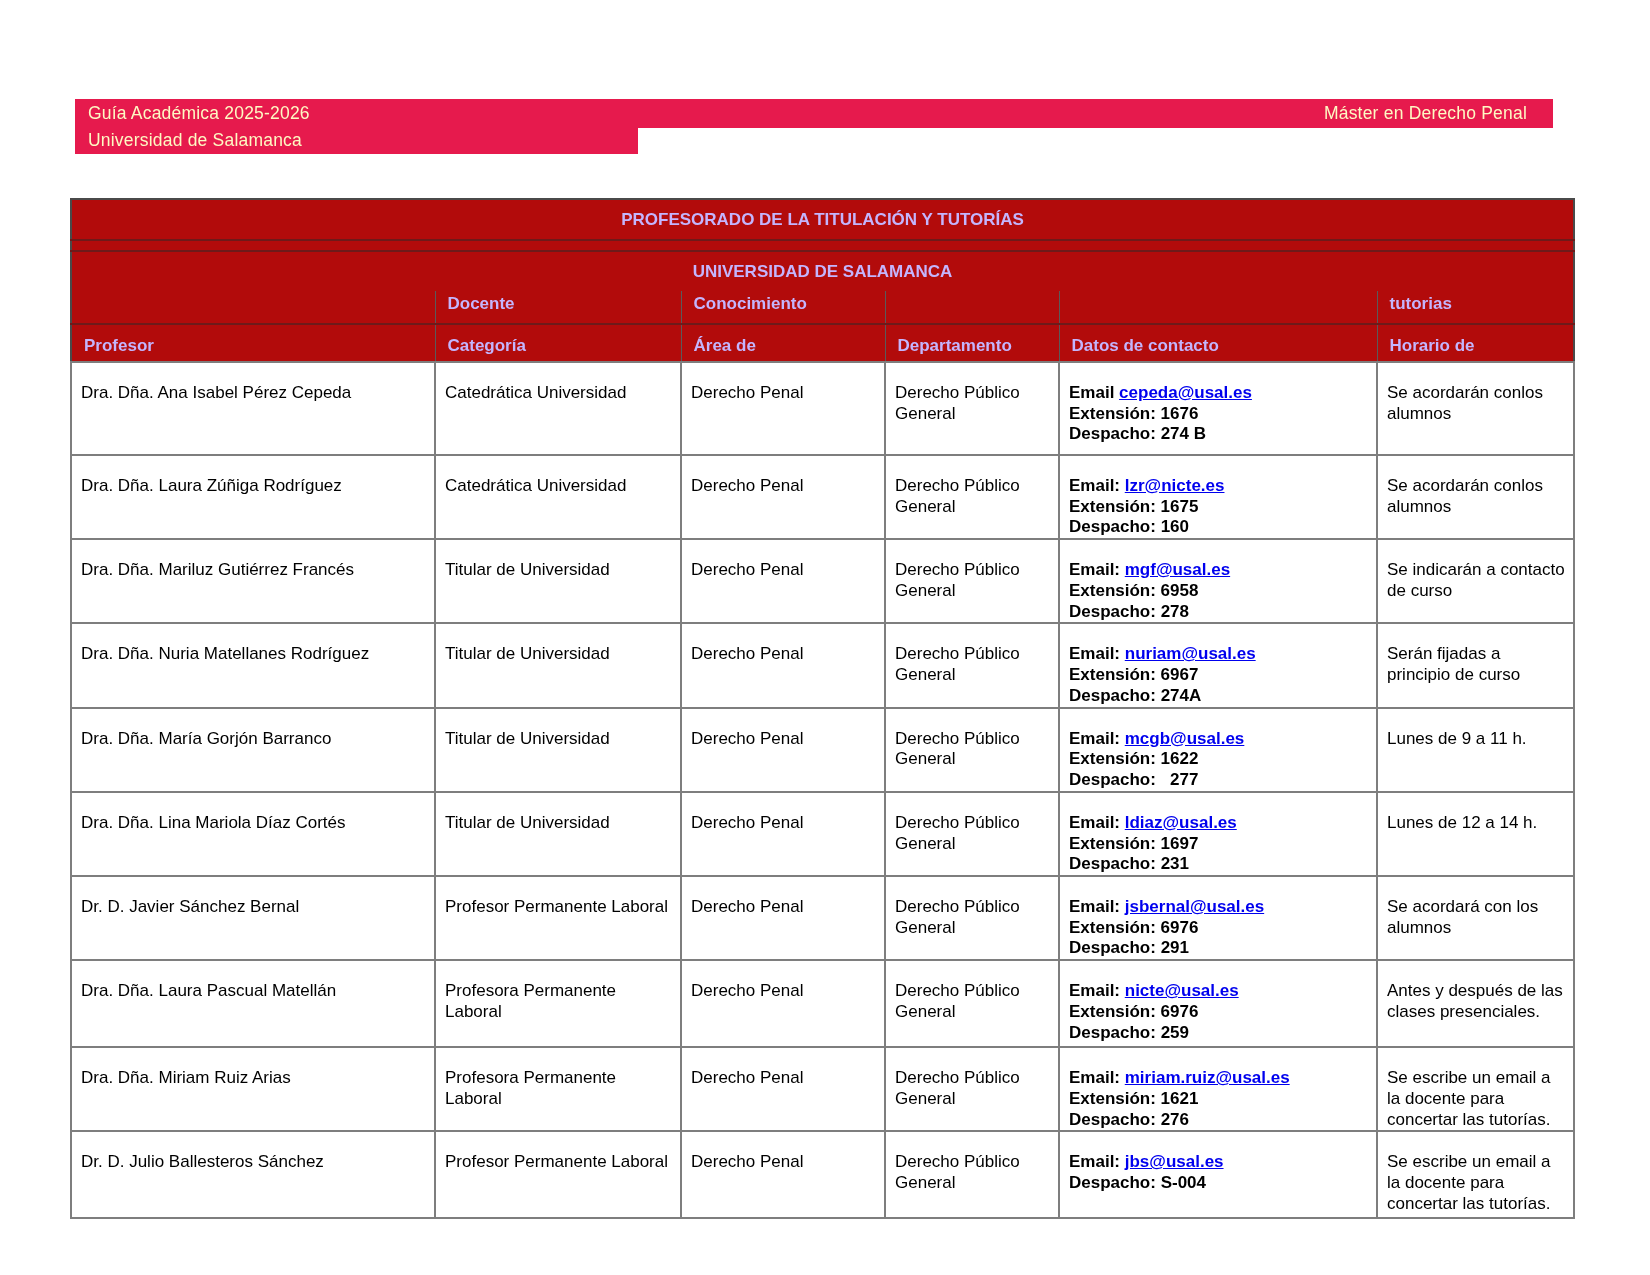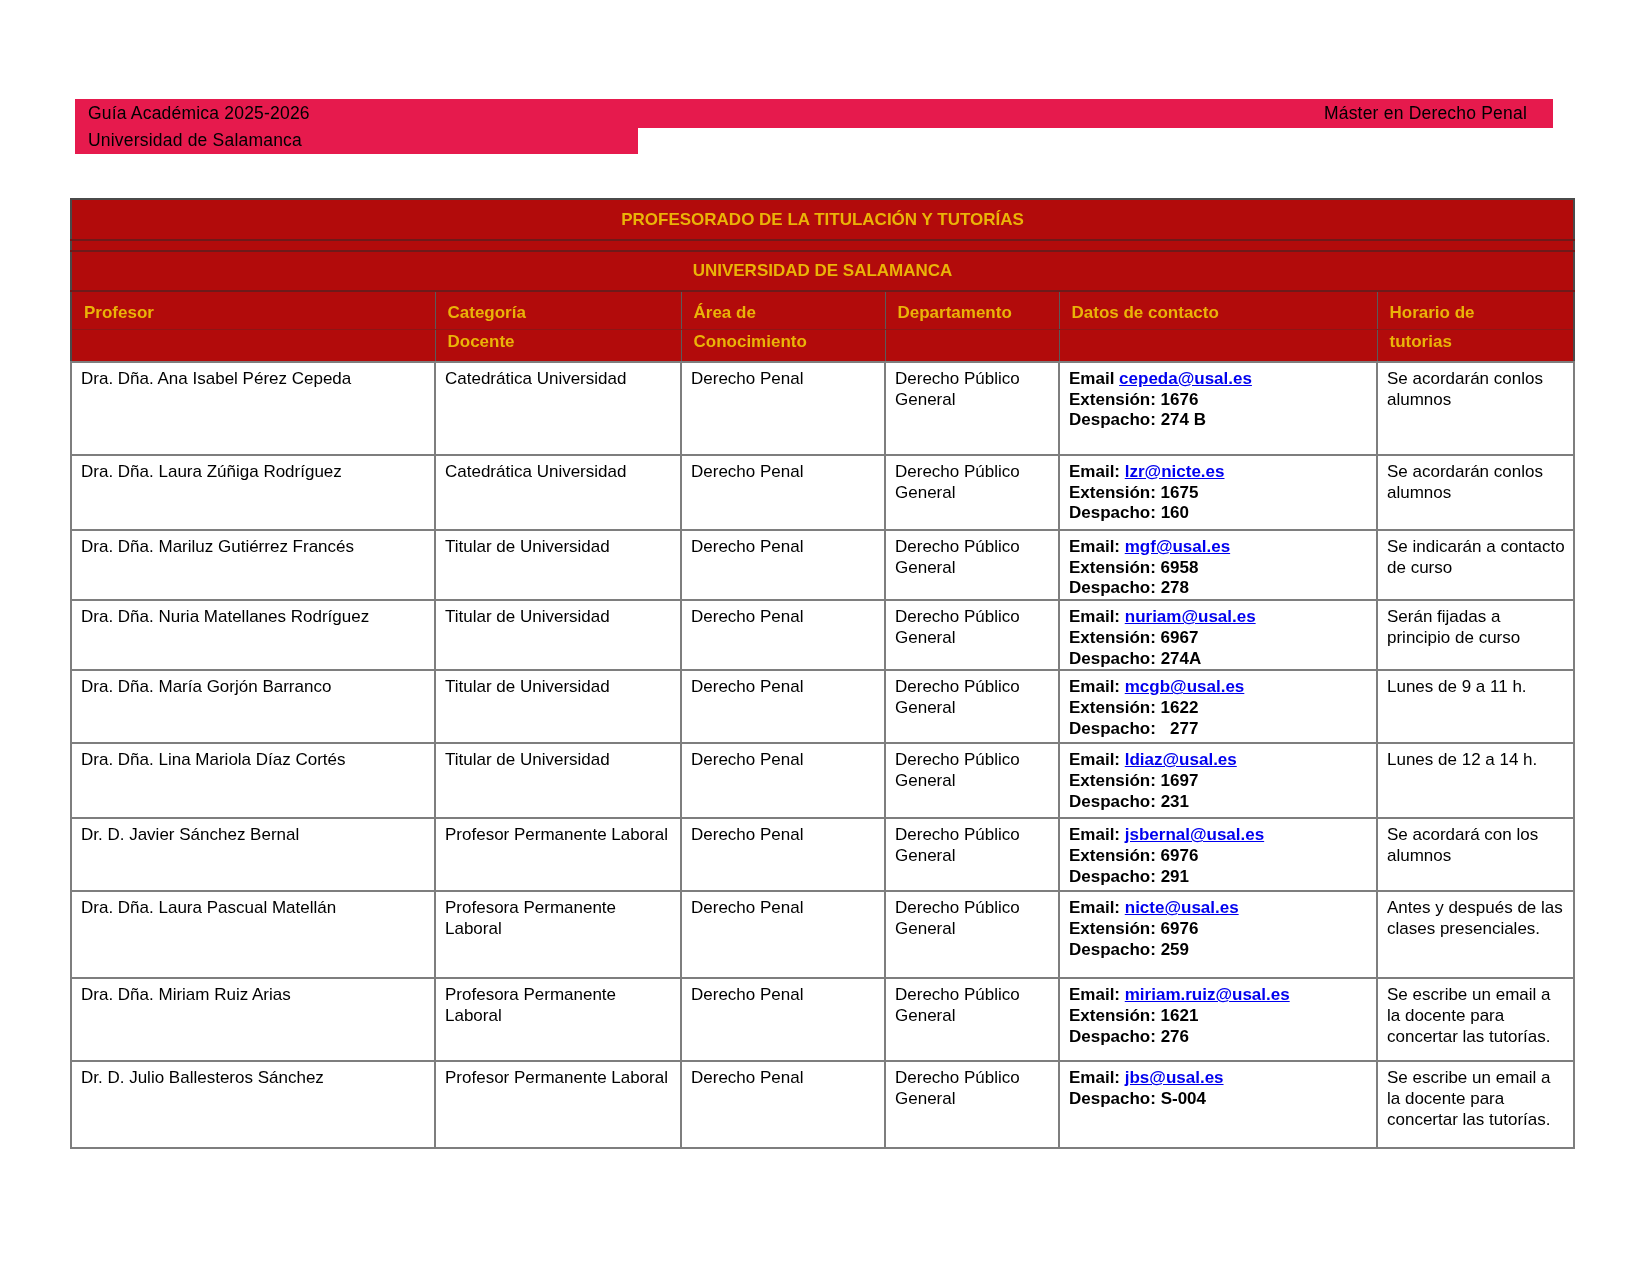--- a/index.html
+++ b/index.html
@@ -4,36 +4,36 @@
 <style>
   :root { --pink:#e61a4d; --red:#b20b0b; --link:#0000ee; }
   * { margin:0; padding:0; box-sizing:border-box; }
   html,body { width:1650px; height:1275px; background:#fff; overflow:hidden; }
   body { font-family:"Liberation Sans", sans-serif; position:relative; color:#000; }
 
   
   .banner { position:absolute; left:75px; top:99px; width:1478px; }
   .banner-row1 { height:29px; background:var(--pink); display:flex; justify-content:space-between; align-items:center; padding:0 26px 0 13px; }
   .banner-row2 { width:563px; height:26px; background:var(--pink); display:flex; align-items:center; padding:0 0 2px 13px; }
-  .banner span { color:#000000; font-size:17.5px; letter-spacing:.2px; white-space:nowrap; }
+  .banner span { color:#fef9c3; font-size:17.5px; letter-spacing:.2px; white-space:nowrap; }
 
   
   table.prof-table { position:absolute; left:70px; top:198px; width:1503px;
     border-collapse:collapse; table-layout:fixed; border:2px solid #4a4a4a; }
-  .prof-table th { background:var(--red); color:#eab308; font-weight:bold; font-size:17px; }
+  .prof-table th { background:var(--red); color:#c4b5fd; font-weight:bold; font-size:17px; }
   tr.title-row th { height:41px; text-align:center; border-bottom:2px solid #6e1a1a; }
   tr.gap-row th { height:11px; border-bottom:2px solid #6e1a1a; }
   tr.subtitle-row th { height:40px; text-align:center; }
   tr.colhead th { text-align:left; padding:0 8px 0 12px; vertical-align:middle;
     border-left:1px solid #5a5a5a; border-right:1px solid #5a5a5a; }
   tr.colhead-1 th { height:38px; border-top:2px solid #6e1a1a; border-bottom:1px solid #8d1616; padding-top:6px; }
   tr.colhead-2 th { height:33px; padding-bottom:6px; }
 
   .prof-table tbody td { background:#fff; border:2px solid #7e7e7e; vertical-align:top;
-    padding:6px 8px 0 9px; font-size:17px; line-height:1.22; }
+    padding:20px 8px 0 9px; font-size:17px; line-height:1.22; }
   .contact-cell div { white-space:pre-wrap;font-weight:bold; }
   .email-link { color:var(--link); text-decoration:underline; cursor:pointer; }
 </style>
 </head>
 <body>
 
 <div class="page">
 
   <div class="banner">
     <div class="banner-row1">
@@ -57,36 +57,36 @@
     <thead>
       <tr class="title-row">
         <th colspan="6">PROFESORADO DE LA TITULACIÓN Y TUTORÍAS</th>
       </tr>
       <tr class="gap-row">
         <th colspan="6"></th>
       </tr>
       <tr class="subtitle-row">
         <th colspan="6">UNIVERSIDAD DE SALAMANCA</th>
       </tr>
+      <tr class="colhead colhead-2" id="colhead2">
+          <th></th>
+          <th>Docente</th>
+          <th>Conocimiento</th>
+          <th></th>
+          <th></th>
+          <th>tutorias</th>
+        </tr>
       <tr class="colhead colhead-1" id="colhead1">
           <th>Profesor</th>
           <th>Categoría</th>
           <th>Área de</th>
           <th>Departamento</th>
           <th>Datos de contacto</th>
           <th>Horario de</th>
         </tr>
-      <tr class="colhead colhead-2" id="colhead2">
-          <th></th>
-          <th>Docente</th>
-          <th>Conocimiento</th>
-          <th></th>
-          <th></th>
-          <th>tutorias</th>
-        </tr>
     </thead>
     <tbody id="table-body">
   <tr class="data-row" style="height: 93px;">
     <td>Dra. Dña. Ana Isabel Pérez Cepeda</td>
     <td>Catedrática Universidad</td>
     <td>Derecho Penal</td>
     <td>Derecho Público General</td>
     <td class="contact-cell">
       <div class="email-line"><span>Email </span><a href="#" class="email-link">cepeda@usal.es</a></div>
       <div><div>Extensión: 1676</div><div>Despacho: 274 B</div></div>

